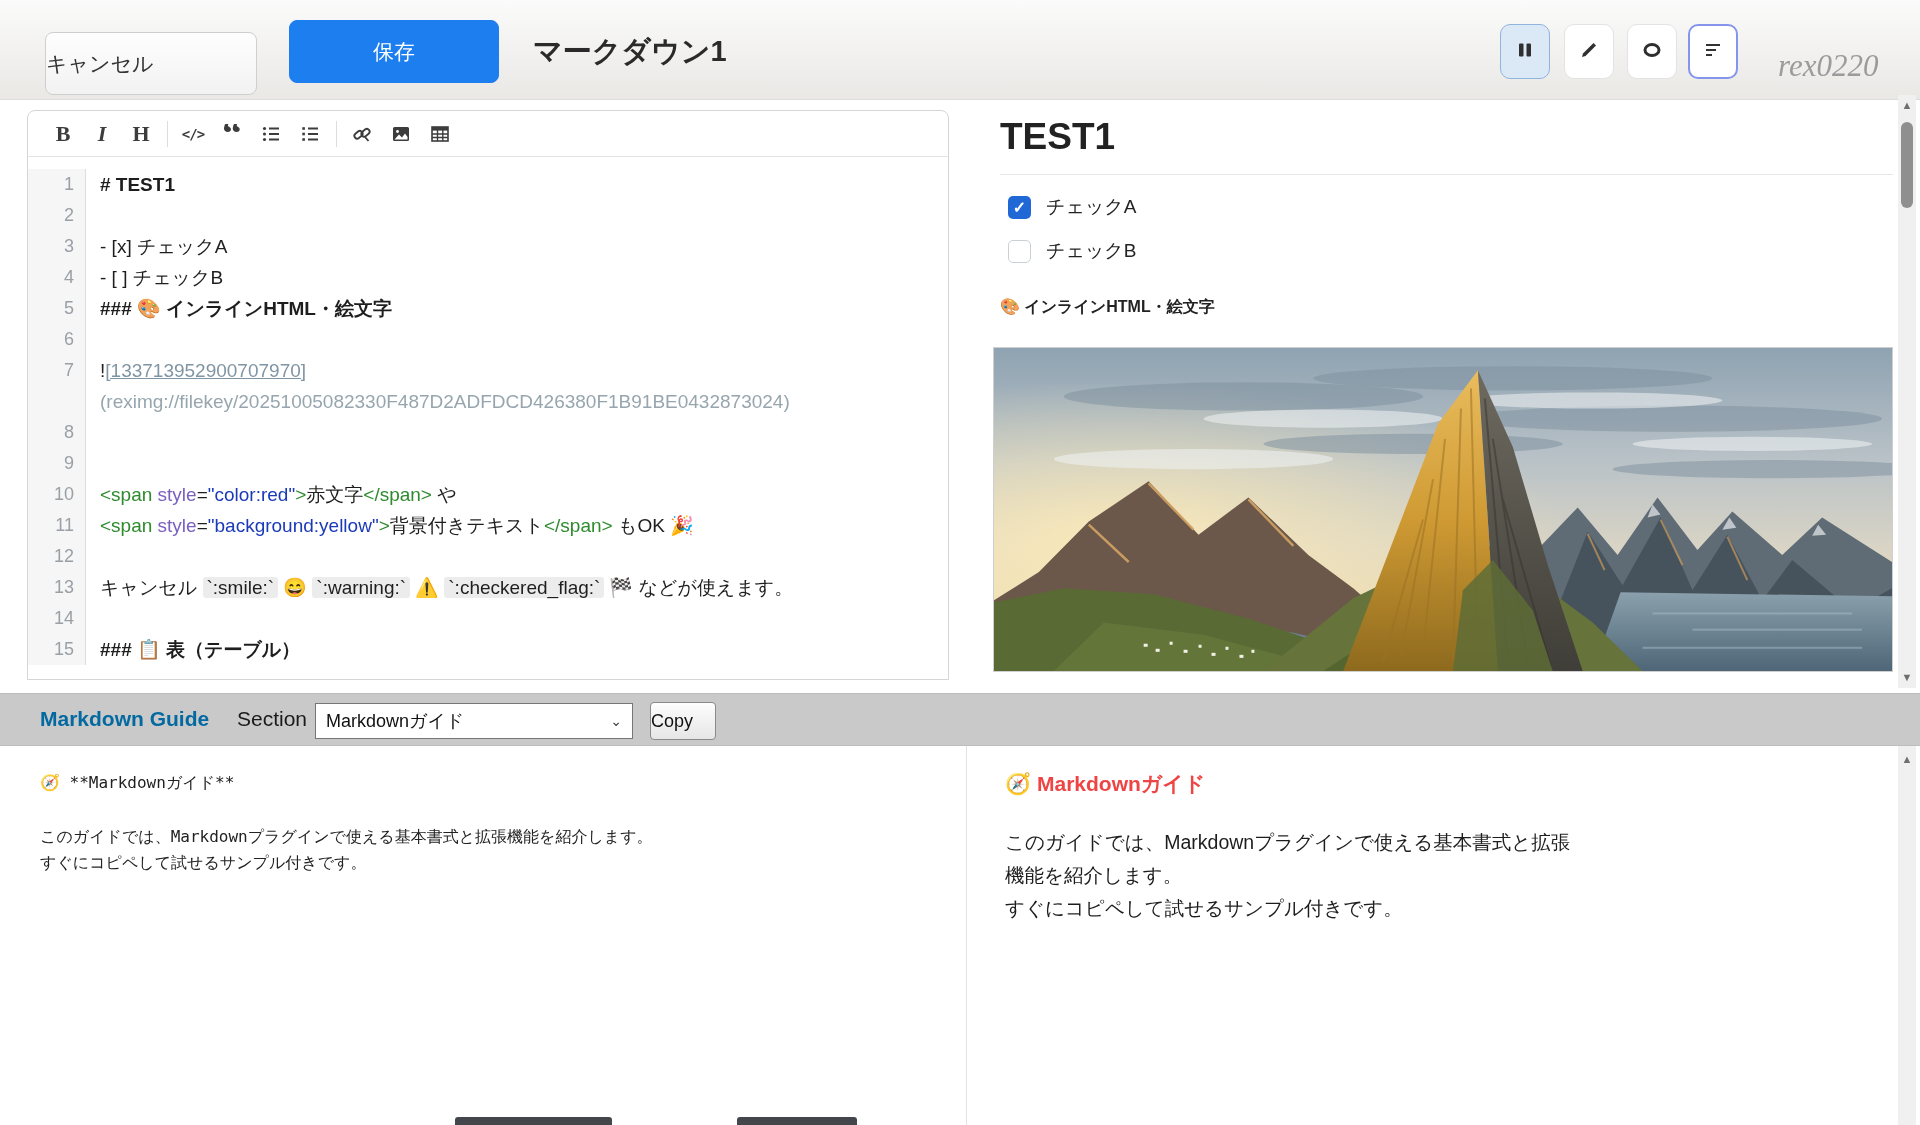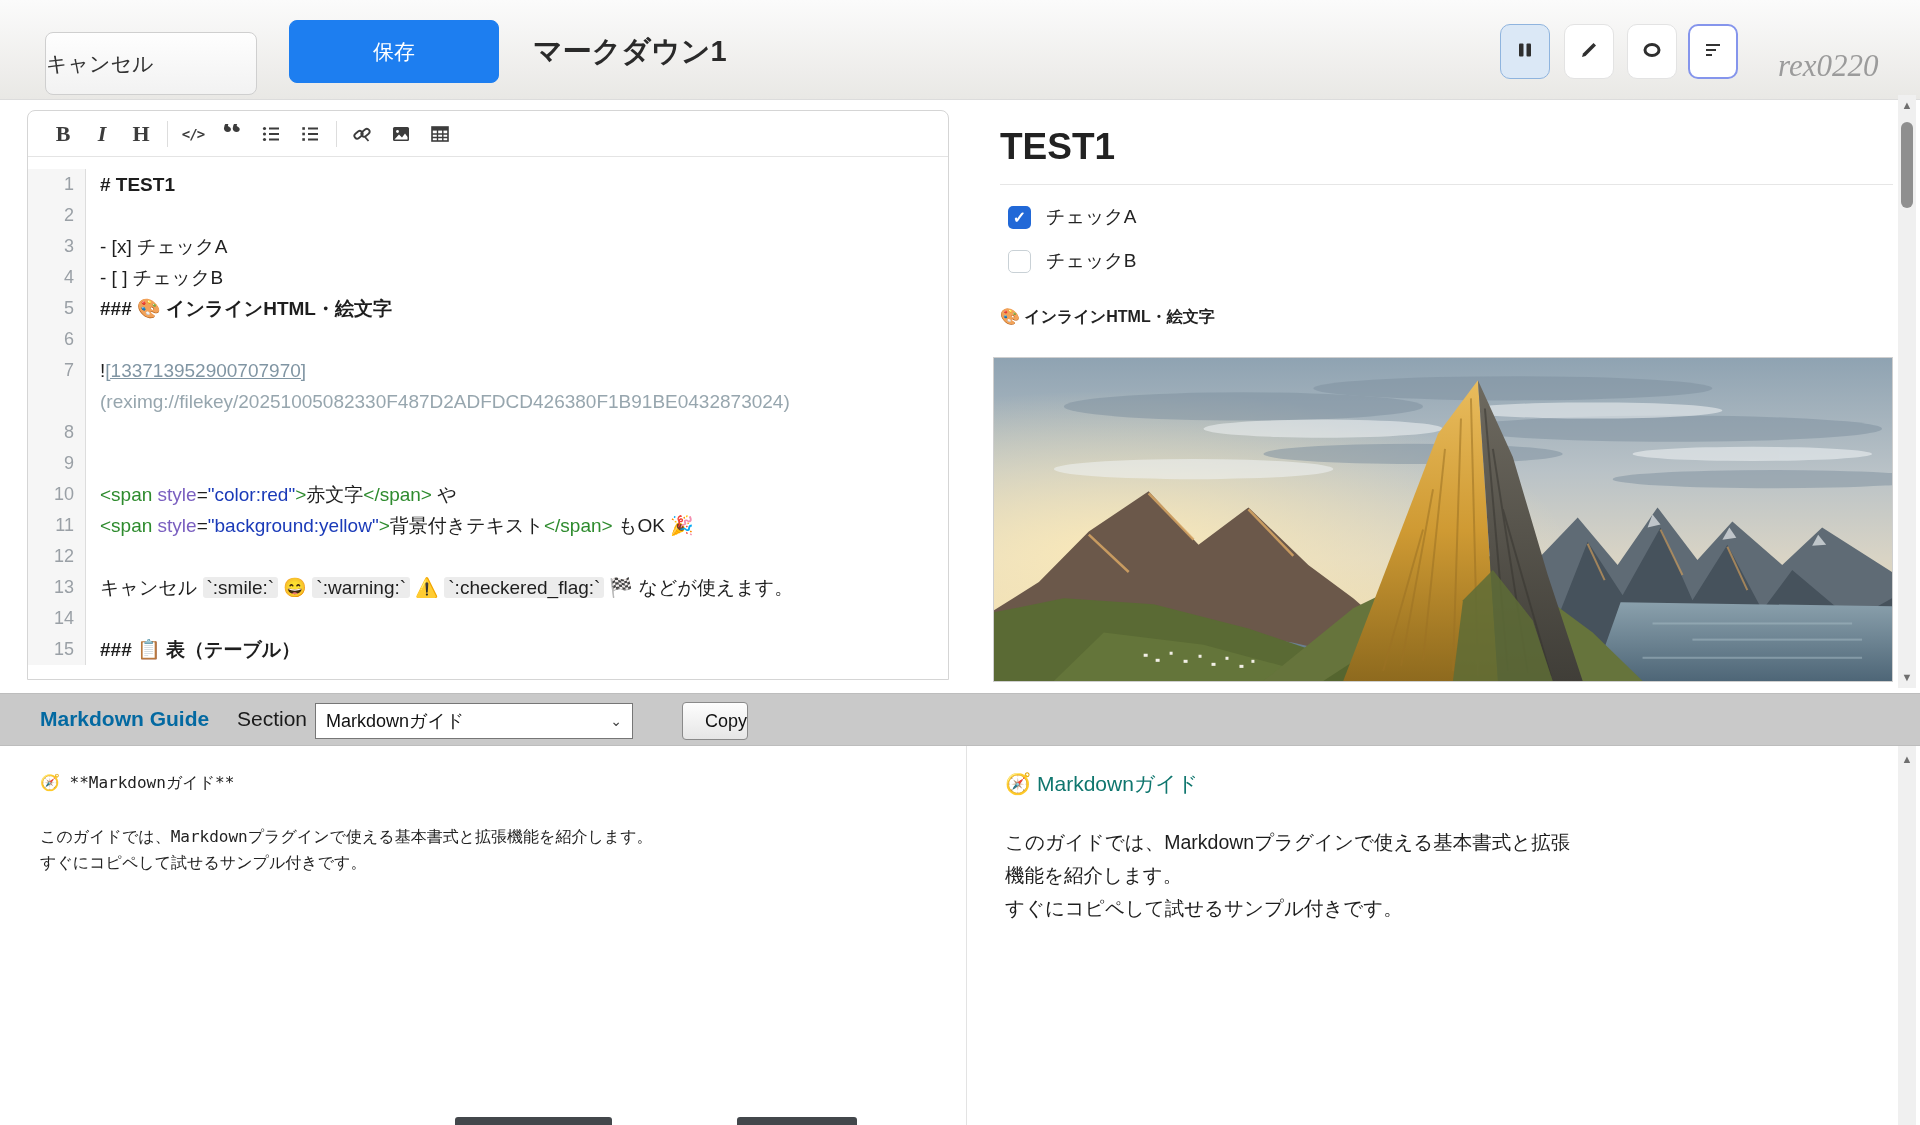--- a/index.html
+++ b/index.html
@@ -46,21 +46,21 @@
   .ed-lc { flex:1; padding-left:14px; padding-right:18px; white-space:normal; word-break:normal; }
   .ed-lc .b  { font-weight:700; }
   .ed-lc .tg { color:#2e8b2e; }
   .ed-lc .at { color:#7a5fc0; }
   .ed-lc .vl { color:#1a3ab8; }
   .ed-lc .lk { color:#8095a3; text-decoration:underline; }
   .ed-lc .ur { color:#97a6ae; display:inline-block; }
   .ed-lc .cd { background:#ececec; border-radius:3px; padding:0 4px; }
 
   
-  .preview { position:absolute; left:993px; top:114px; width:900px; height:572px; background:#fff; overflow:hidden; }
+  .preview { position:absolute; left:993px; top:104px; width:900px; height:572px; background:#fff; overflow:hidden; }
   .pv-h1 { font-size:37px; font-weight:700; color:#222; margin:12px 0 0 7px; }
   .pv-hr { height:1px; background:#e6e6e6; margin:16px 0 0 7px; }
   .pv-check-row { display:flex; align-items:center; margin:20px 0 0 15px; height:24px; }
   .pv-checkbox { width:23px; height:23px; border-radius:5px; margin-right:15px;
     display:flex; align-items:center; justify-content:center; cursor:pointer; }
   .pv-checkbox.on { background:#2168d7; color:#fff; font-size:16px; font-weight:700; }
   .pv-checkbox.off { background:#fff; border:1.5px solid #c9d1d6; }
   .pv-check-label { font-size:19px; color:#222; }
   .pv-h3 { font-size:16px; font-weight:700; color:#222; margin:34px 0 0 7px; }
   .pv-img { position:absolute; left:0; top:243px; width:900px; height:325px;
@@ -76,30 +76,30 @@
   
   .guidebar { position:absolute; left:0; top:693px; width:1920px; height:53px;
     background:#c9c9c9; border-top:1px solid #bdbdbd; border-bottom:1px solid #bdbdbd; }
   .gb-title { position:absolute; left:40px; top:13px; font-size:21px; font-weight:700; color:#0369a1; }
   .gb-section { position:absolute; left:237px; top:13px; font-size:21px; color:#1a1a1a; }
   .gb-select { position:absolute; left:315px; top:9px; width:318px; height:36px; background:#fff;
     border:1px solid #767676; font-size:18px; color:#111; padding-left:10px; line-height:34px; cursor:pointer; }
   .gb-select .chev { position:absolute; right:10px; top:0; font-size:14px; color:#444; }
   .gb-copy { position:absolute; left:650px; top:8px; width:66px; height:38px;
     background:linear-gradient(#fdfdfd,#e6e6e6); border:1px solid #8a8a8a; border-radius:4px;
-    font-size:18px; color:#111; text-align:right; line-height:36px; cursor:pointer;margin-left:32px; }
+    font-size:18px; color:#111; text-align:left; line-height:36px; cursor:pointer; }
 
   
   .bottom { position:absolute; left:0; top:746px; width:1572px; height:379px; background:#fff; }
   .bt-divider { position:absolute; left:966px; top:0; width:1px; height:379px; background:#e3e3e3; }
   .src-line1 { position:absolute; left:40px; top:27px; font-family:"DejaVu Sans Mono", monospace;
     font-size:16px; color:#222; }
   .src-para { position:absolute; left:40px; top:78px; font-family:"DejaVu Sans Mono", monospace;
     font-size:16px; line-height:26px; color:#222; }
-  .rd-h { position:absolute; left:1005px; top:24px; font-size:21px; font-weight:400; color:#0f766e; }
+  .rd-h { position:absolute; left:1005px; top:24px; font-size:21px; font-weight:700; color:#ef4444; }
   .rd-para { position:absolute; left:1005px; top:80px; font-size:19.5px; line-height:33px; color:#1d1d1d; }
   .dark-bar { position:absolute; height:8px; top:371px; background:#43474b; border-radius:3px 3px 0 0; }
 
   .emoji { font-style:normal; }
 </style>
 </head>
 <body>
 
 <div id="root">
 

